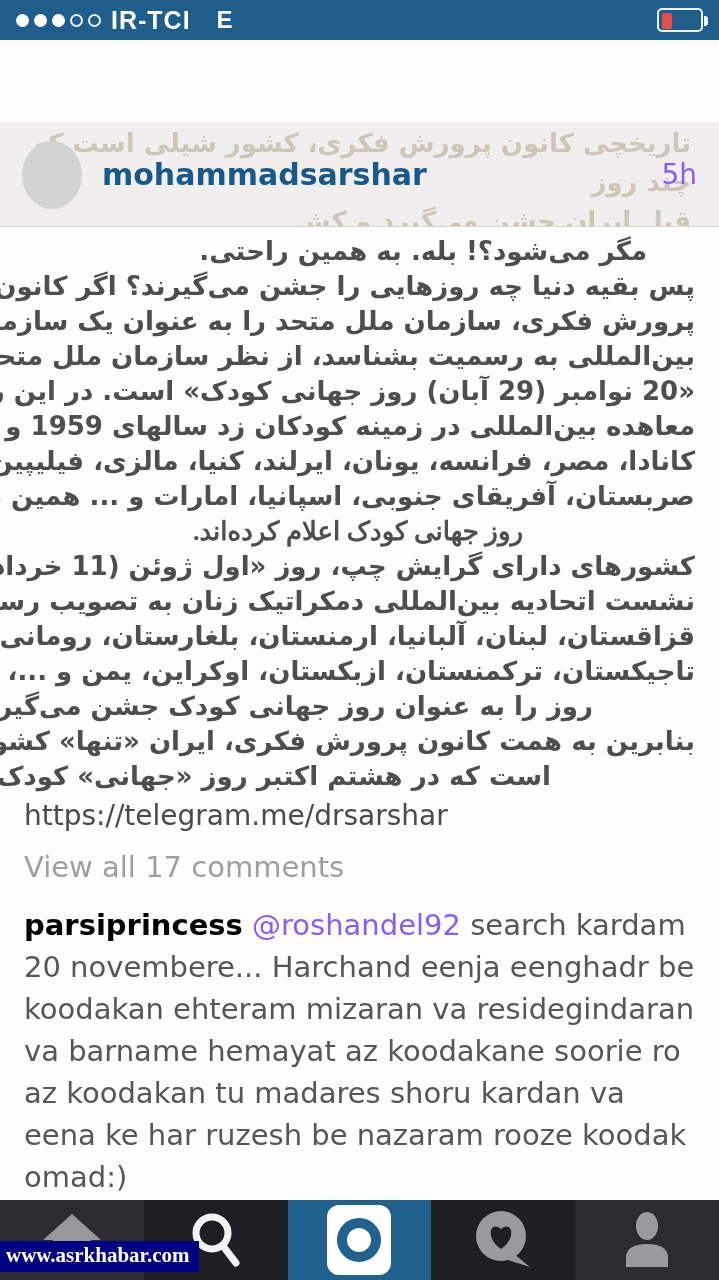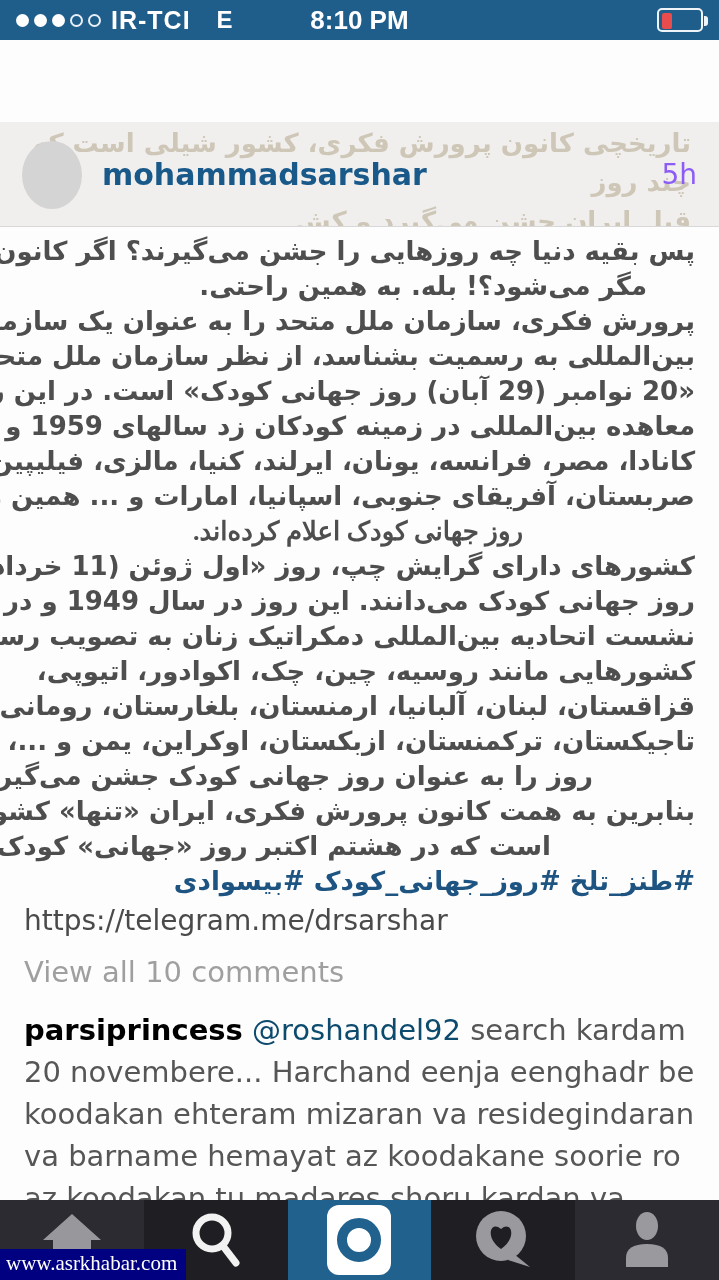--- a/index.html
+++ b/index.html
@@ -46,48 +46,47 @@
   .cl { white-space:nowrap; }
   .ind-a { margin-right:48px; }
   .ind-b { margin-right:172px;font-family:Liberation Serif, serif; }
   .ind-c { margin-right:102px; }
   .ind-d { margin-right:144px; }
   .hashtags { color:#1d5482; white-space:nowrap; cursor:pointer; }
   .linkline { direction:ltr; text-align:left; padding:5px 16px 0 24px; color:#4a4a4a; font-size:28px; cursor:pointer; }
   .viewall { padding:18px 24px 0 24px; color:#9f9f9f; font-size:29px; cursor:pointer; }
   .comment { padding:20px 24px 0 24px; color:#565656; font-size:29px; line-height:42px; }
   .c-user { color:#000000; font-weight:bold; cursor:pointer; }
-  .c-mention { color:#0c4a6e; cursor:pointer; }
+  .c-mention { color:#8b5cf6; cursor:pointer; }
 
   
   .tabbar { position:absolute; bottom:0; left:0; width:719px; height:80px; display:flex; z-index:6; }
   .tab { flex:1 1 0; display:flex; align-items:center; justify-content:center; cursor:pointer; }
   .tab.t1,.tab.t5 { background:#2b2b31; }
   .tab.t2,.tab.t4 { background:#1e1e23; }
   .tab.t3 { background:#20618e; }
 
-  .watermark { position:absolute; left:0; bottom:0; background:#000080; color:#fff;
-    font-family:"Liberation Serif", serif; font-weight:normal; font-size:21px; padding:2px 9px 4px 6px; z-index:9; }
+  .watermark { position:absolute; left:0; bottom:8px; background:#000080; color:#fff;
+    font-family:"Liberation Serif", serif; font-weight:bold; font-size:21px; padding:2px 9px 4px 6px; z-index:9; }
 </style>
 </head>
 <body>
 
 <div class="phone">
 
   <div class="statusbar">
     <div class="sig">
       <div class="dot f"></div>
         <div class="dot f"></div>
         <div class="dot f"></div>
       <div class="dot e"></div>
         <div class="dot e"></div>
     </div>
     <span class="carrier">IR-TCI</span>
     <span class="nettype">E</span>
-    <span class="sb-time">8:10 PM</span>
     <div class="battery">
         <div class="lvl"></div>
       </div>
   </div>
 
 
   <div class="post-header">
     <div class="ghost">
       <div>تاریخچی کانون  پرورش فکری، کشور شیلی است که چند روز</div>
       <div>قبل ایران جشن می‌گیرد و کش</div>
@@ -95,42 +94,39 @@
     </div>
     <div class="ph-row">
       <div class="avatar"></div>
       <span class="uname">mohammadsarshar</span>
       <span class="ago">5h</span>
     </div>
   </div>
 
   <div class="content">
     <div class="caption">
+      <div class="cl ind-a">مگر می‌شود؟! بله. به همین راحتی.</div>
       <div class="cl">پس بقیه دنیا چه روزهایی را جشن می‌گیرند؟ اگر کانون</div>
-      <div class="cl ind-a">مگر می‌شود؟! بله. به همین راحتی.</div>
       <div class="cl">پرورش فکری، سازمان ملل متحد را به عنوان یک سازمان</div>
       <div class="cl">بین‌المللی به رسمیت بشناسد، از نظر سازمان ملل متحد، روز</div>
       <div class="cl">«20 نوامبر (29 آبان) روز جهانی کودک» است. در این روز، دو</div>
       <div class="cl">معاهده بین‌المللی در زمینه کودکان زد سالهای 1959 و 1989</div>
       <div class="cl">کانادا، مصر، فرانسه، یونان، ایرلند، کنیا، مالزی، فیلیپین،</div>
       <div class="cl">صربستان، آفریقای جنوبی، اسپانیا، امارات و ... همین روز را</div>
       <div class="cl ind-b">روز جهانی کودک اعلام کرده‌اند.</div>
       <div class="cl">کشورهای دارای گرایش چپ، روز «اول ژوئن (11 خرداد)» را</div>
-      <div class="cl">روز جهانی کودک می‌دانند. این روز در سال 1949 و در</div>
       <div class="cl">نشست اتحادیه بین‌المللی دمکراتیک زنان به تصویب رسیده و</div>
-      <div class="cl">کشورهایی مانند روسیه، چین، چک، اکوادور، اتیوپی،</div>
       <div class="cl">قزاقستان، لبنان، آلبانیا، ارمنستان، بلغارستان، رومانی،</div>
       <div class="cl">تاجیکستان، ترکمنستان، ازبکستان، اوکراین، یمن و ...، این</div>
       <div class="cl ind-c">روز را به عنوان روز جهانی کودک جشن می‌گیرند.</div>
       <div class="cl">بنابرین به همت کانون پرورش فکری، ایران «تنها» کشوری</div>
       <div class="cl ind-d">است که در هشتم اکتبر روز «جهانی» کودک دارد!</div>
-      <div class="cl hashtags">#طنز_تلخ  #روز_جهانی_کودک  #بیسوادی</div>
     </div>
     <div class="linkline">https://telegram.me/drsarshar</div>
-    <div class="viewall">View all 10 comments</div>
+    <div class="viewall">View all 17 comments</div>
     <div class="comment">
       <span class="c-user">parsiprincess</span>
       <span> </span>
       <span class="c-mention">@roshandel92</span>
       <span class="c-text"> search kardam 20 novembere... Harchand eenja eenghadr be koodakan ehteram mizaran va residegindaran va barname hemayat az koodakane soorie ro az koodakan tu madares shoru kardan va eena ke har ruzesh be nazaram rooze koodak omad:)</span>
     </div>
   </div>
 
   <div class="tabbar">
     <div class="tab t1">

